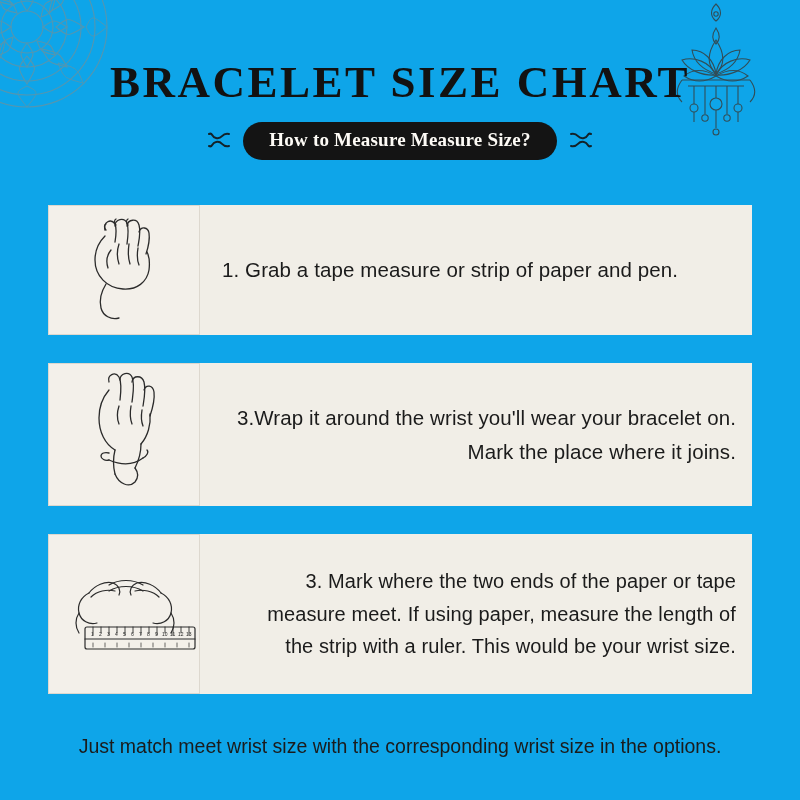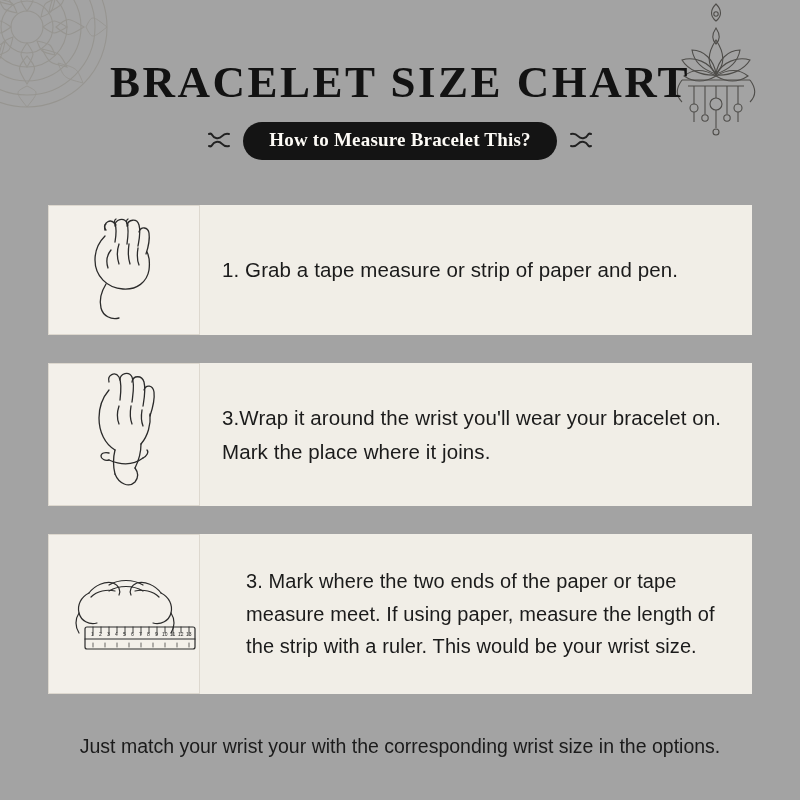--- a/index.html
+++ b/index.html
@@ -6,21 +6,21 @@
   html, body {
     margin: 0; padding: 0;
     width: 800px; height: 800px;
     background: #f7f4ee;
     font-family: "Liberation Sans", sans-serif;
     overflow: hidden;
   }
   .page {
     position: relative;
     width: 800px; height: 800px;
-    background: #a3a3a3;
+    background: #0ea5e9;
   }
 
   
   .mandala {
     position: absolute;
     left: -58px; top: -58px;
     width: 170px; height: 170px;
     opacity: .55;
     pointer-events: none;
   }
@@ -90,20 +90,21 @@
   }
   .step-text {
     flex: 1 1 auto;
     display: flex;
     align-items: center;
     padding: 0 16px 0 22px;
     font-size: 20.5px;
     line-height: 1.62;
     color: #1b1b1b;
     letter-spacing: .1px;
+    text-align: right;
   }
   .step-3 .step-text { font-size: 20px; }
 
   .footer {
     position: absolute;
     left: 0; bottom: 42px; width: 800px;
     text-align: center;
     font-size: 19.5px;
     color: #1b1b1b;
   }
@@ -200,21 +201,21 @@
 
   <div class="subtitle-wrap">
     <span class="flourish">
       <svg viewBox="0 0 30 30" width="30" height="30">
         <g fill="none" stroke="#141414" stroke-width="2" stroke-linecap="round">
           <path d="M26 8 C18 6 20 14 13 12 C8 11 10 6 6 8"></path>
           <path d="M26 20 C18 22 20 14 13 16 C8 17 10 22 6 20"></path>
         </g>
       </svg>
     </span>
-    <span class="pill">How to Measure Bracelet This?</span>
+    <span class="pill">How to Measure Measure Size?</span>
     <span class="flourish right">
       <svg viewBox="0 0 30 30" width="30" height="30">
         <g fill="none" stroke="#141414" stroke-width="2" stroke-linecap="round">
           <path d="M26 8 C18 6 20 14 13 12 C8 11 10 6 6 8"></path>
           <path d="M26 20 C18 22 20 14 13 16 C8 17 10 22 6 20"></path>
         </g>
       </svg>
     </span>
   </div>
 
@@ -330,15 +331,15 @@
               <text x="129" y="101">12</text>
             <text x="137" y="101">13</text>
           </g>
         </svg>
       </div>
       <div class="step-text">3. Mark where the two ends of the paper or tape measure meet. If using paper, measure the length of the strip with a ruler. This would be your wrist size.</div>
     </div>
 
   </div>
 
-  <div class="footer">Just match your wrist your with the corresponding wrist size in the options.</div>
+  <div class="footer">Just match meet wrist size with the corresponding wrist size in the options.</div>
 
 </div>
 
 </body></html>

